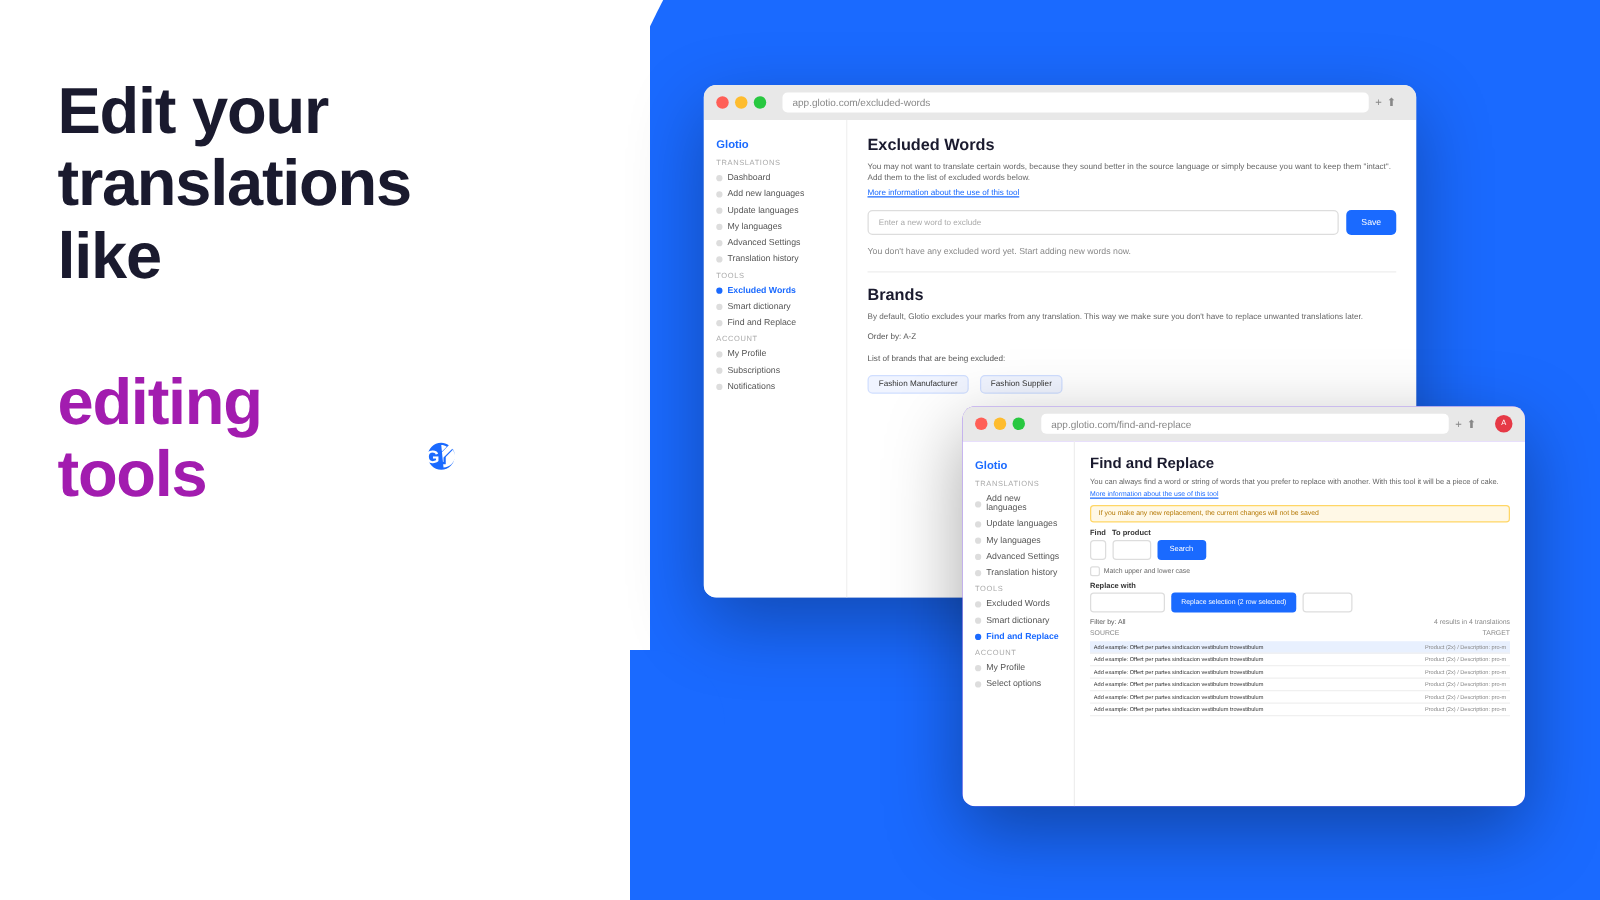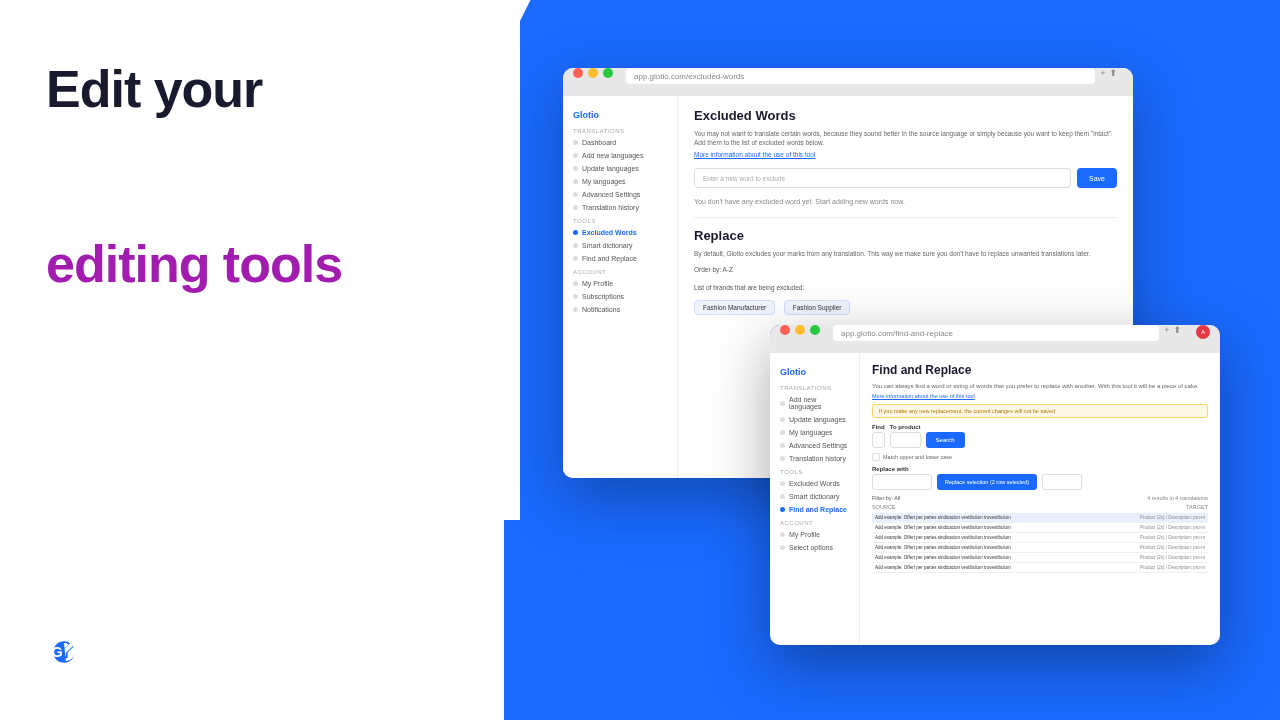--- a/index.html
+++ b/index.html
@@ -13,21 +13,21 @@
     }
 
     
     .left-section {
       position: absolute;
       left: 0; top: 0;
       width: 504px;
       height: 720px;
       background: #fff;
       display: flex;
-      flex-direction: column;
+      flex-direction: row;
       justify-content: space-between;
       padding: 60px 46px 50px 46px;
     }
 
     .headline {
       font-size: 52px;
       font-weight: 800;
       color: #1a1a2e;
       line-height: 1.12;
       letter-spacing: -1px;
@@ -60,20 +60,21 @@
       background: #8b5cf6;
       border-radius: 10px;
       box-shadow: 0 20px 60px rgba(0,0,0,0.35);
       overflow: hidden;
     }
 
     .browser-bar {
       height: 28px;
       background: #e8e8e8;
       display: flex;
+      align-items: center;
       padding: 0 10px;
       gap: 5px;
       flex-shrink: 0;
     }
 
     .browser-dot {
       width: 10px;
       height: 10px;
       border-radius: 50%;
     }
@@ -423,21 +424,21 @@
 <body>
 
 <div style="position:absolute;right:0;top:0;width:760px;height:720px;background:#1a6aff;clip-path:ellipse(85% 100% at 75% 50%);"></div>
 
 <div style="position:absolute;bottom:0;left:0;width:580px;height:200px;background:#1a6aff;border-radius:0 60px 0 0;"></div>
 
 <div class="left-section">
   <div>
     <h1 class="headline">
       <span>Edit your</span><br>
-      <br>
+      <span>translations like</span><br>
       <br>
       <span class="blue">editing tools</span>
     </h1>
   </div>
   <div class="glotio-logo">
 
     <svg class="glotio-icon" viewBox="0 0 40 40" fill="none" xmlns="http://www.w3.org/2000/svg">
       <rect width="40" height="40" rx="8" fill="white"></rect>
       <path d="M20 8C13.37 8 8 13.37 8 20C8 26.63 13.37 32 20 32C26.63 32 32 26.63 32 20C32 17.5 31.2 15.18 29.85 13.27L22 21V25H18V19L26.73 10.27C24.82 8.92 22.5 8 20 8ZM20 10C21.8 10 23.5 10.55 24.9 11.5L17 19.4V27H24V20.6L30.5 14.1C31.45 15.5 32 17.2 32 20C32 25.52 27.52 30 22 30" fill="#1a6aff"></path>
       <text x="6" y="26" font-size="16" font-weight="800" fill="white" font-family="Arial">G</text>
@@ -523,21 +524,21 @@
       <div class="page-desc">You may not want to translate certain words, because they sound better in the source language or simply because you want to keep them "intact". Add them to the list of excluded words below.</div>
       <a class="link-blue">More information about the use of this tool</a>
       <div class="input-row">
         <div class="fake-input">
           <span style="color:#aaa;font-size:6.5px;">Enter a new word to exclude</span>
         </div>
         <button class="btn-save">Save</button>
       </div>
       <div class="empty-state">You don't have any excluded word yet. Start adding new words now.</div>
       <hr class="section-divider">
-      <div class="brands-title">Replace</div>
+      <div class="brands-title">Brands</div>
       <div class="brands-desc">By default, Glotio excludes your marks from any translation. This way we make sure you don't have to replace unwanted translations later.</div>
       <div style="display:flex;justify-content:space-between;align-items:center;margin-bottom:5px;">
         <span class="order-by">Order by: A-Z</span>
       </div>
       <div style="font-size:6.5px;color:#555;margin-bottom:5px;">List of brands that are being excluded:</div>
       <div>
         <span class="brand-chip">Fashion Manufacturer</span>
         <span class="brand-chip">Fashion Supplier</span>
       </div>
     </div>

